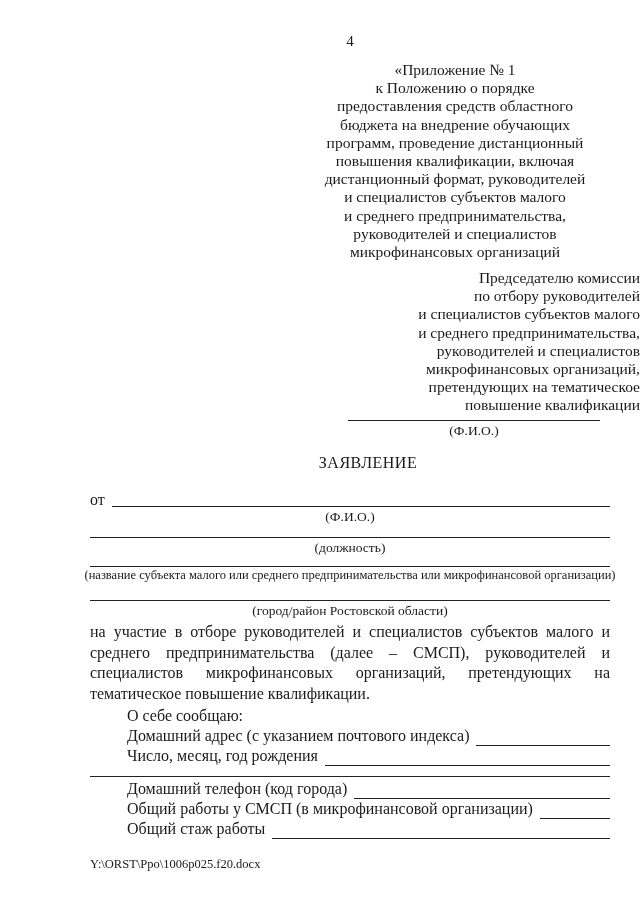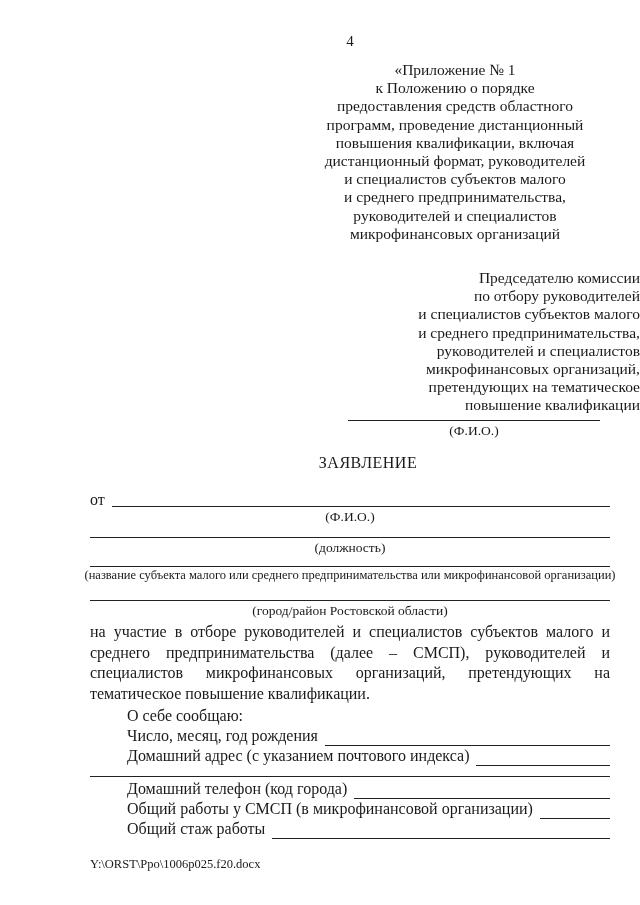--- a/index.html
+++ b/index.html
@@ -70,20 +70,21 @@
 <body>
 
 <div class="page">
 
   <div class="abs page-number">4</div>
 
   <div class="abs appendix">
     <div>«Приложение № 1</div>
     <div>к Положению о порядке</div>
     <div>предоставления средств областного</div>
+    <div>бюджета на внедрение обучающих</div>
     <div>программ, проведение дистанционный</div>
     <div>повышения квалификации, включая</div>
     <div>дистанционный формат, руководителей</div>
     <div>и специалистов субъектов малого</div>
     <div>и среднего предпринимательства,</div>
     <div>руководителей и специалистов</div>
     <div>микрофинансовых организаций</div>
   </div>
 
   <div class="abs addressee">
@@ -114,25 +115,25 @@
     <div class="caption wide">(название субъекта малого или среднего предпринимательства или микрофинансовой организации)</div>
     <div class="uline u4"></div>
     <div class="caption">(город/район Ростовской области)</div>
   </div>
 
   <div class="abs paragraph">на участие в отборе руководителей и специалистов субъектов малого и среднего предпринимательства (далее – СМСП), руководителей и специалистов микрофинансовых организаций, претендующих на тематическое повышение квалификации.</div>
 
   <div class="abs about">
     <div class="intro">О себе сообщаю:</div>
     <div class="field-row">
-      <span class="lbl">Число, месяц, год рождения</span>
+      <span class="lbl">Домашний адрес (с указанием почтового индекса)</span>
       <span class="fill"></span>
     </div>
     <div class="field-row">
-      <span class="lbl">Домашний адрес (с указанием почтового индекса)</span>
+      <span class="lbl">Число, месяц, год рождения</span>
       <span class="fill"></span>
     </div>
     <div class="cont-line"></div>
     <div class="field-row">
       <span class="lbl">Домашний телефон (код города)</span>
       <span class="fill"></span>
     </div>
     <div class="field-row">
       <span class="lbl">Общий работы у СМСП (в микрофинансовой организации)</span>
       <span class="fill"></span>

